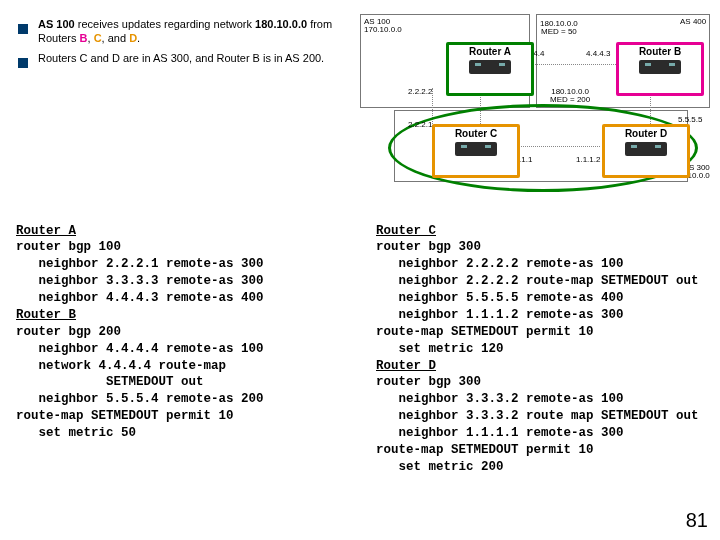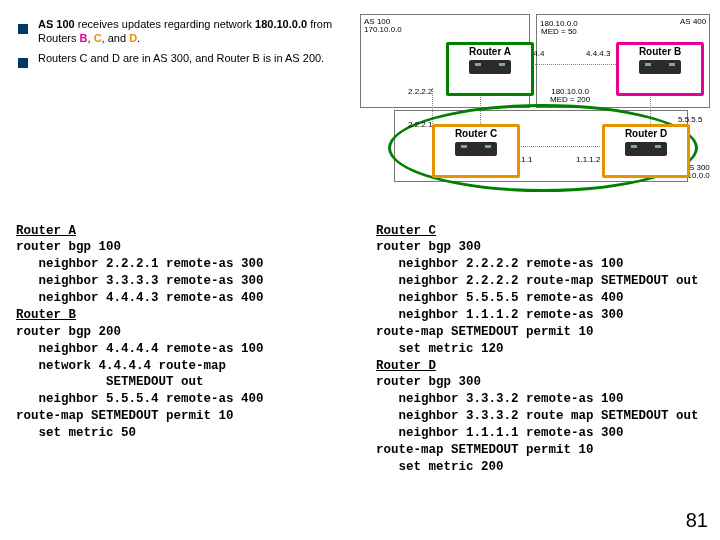--- a/index.html
+++ b/index.html
@@ -190,21 +190,21 @@
   <pre class="code codeL"><span class="u">Router A</span>
 <span>router bgp 100</span>
 <span>   neighbor 2.2.2.1 remote-as 300</span>
 <span>   neighbor 3.3.3.3 remote-as 300</span>
 <span>   neighbor 4.4.4.3 remote-as 400</span>
 <span class="u">Router B</span>
 <span>router bgp 200</span>
 <span>   neighbor 4.4.4.4 remote-as 100</span>
 <span>   network 4.4.4.4 route-map</span>
 <span>            SETMEDOUT out</span>
-<span>   neighbor 5.5.5.4 remote-as 400</span>
+<span>   neighbor 5.5.5.4 remote-as 200</span>
 <span>route-map SETMEDOUT permit 10</span>
 <span>   set metric 50</span></pre>
   <pre class="code codeR"><span class="u">Router C</span>
 <span>router bgp 300</span>
 <span>   neighbor 2.2.2.2 remote-as 100</span>
 <span>   neighbor 2.2.2.2 route-map SETMEDOUT out</span>
 <span>   neighbor 5.5.5.5 remote-as 400</span>
 <span>   neighbor 1.1.1.2 remote-as 300</span>
 <span>route-map SETMEDOUT permit 10</span>
 <span>   set metric 120</span>

